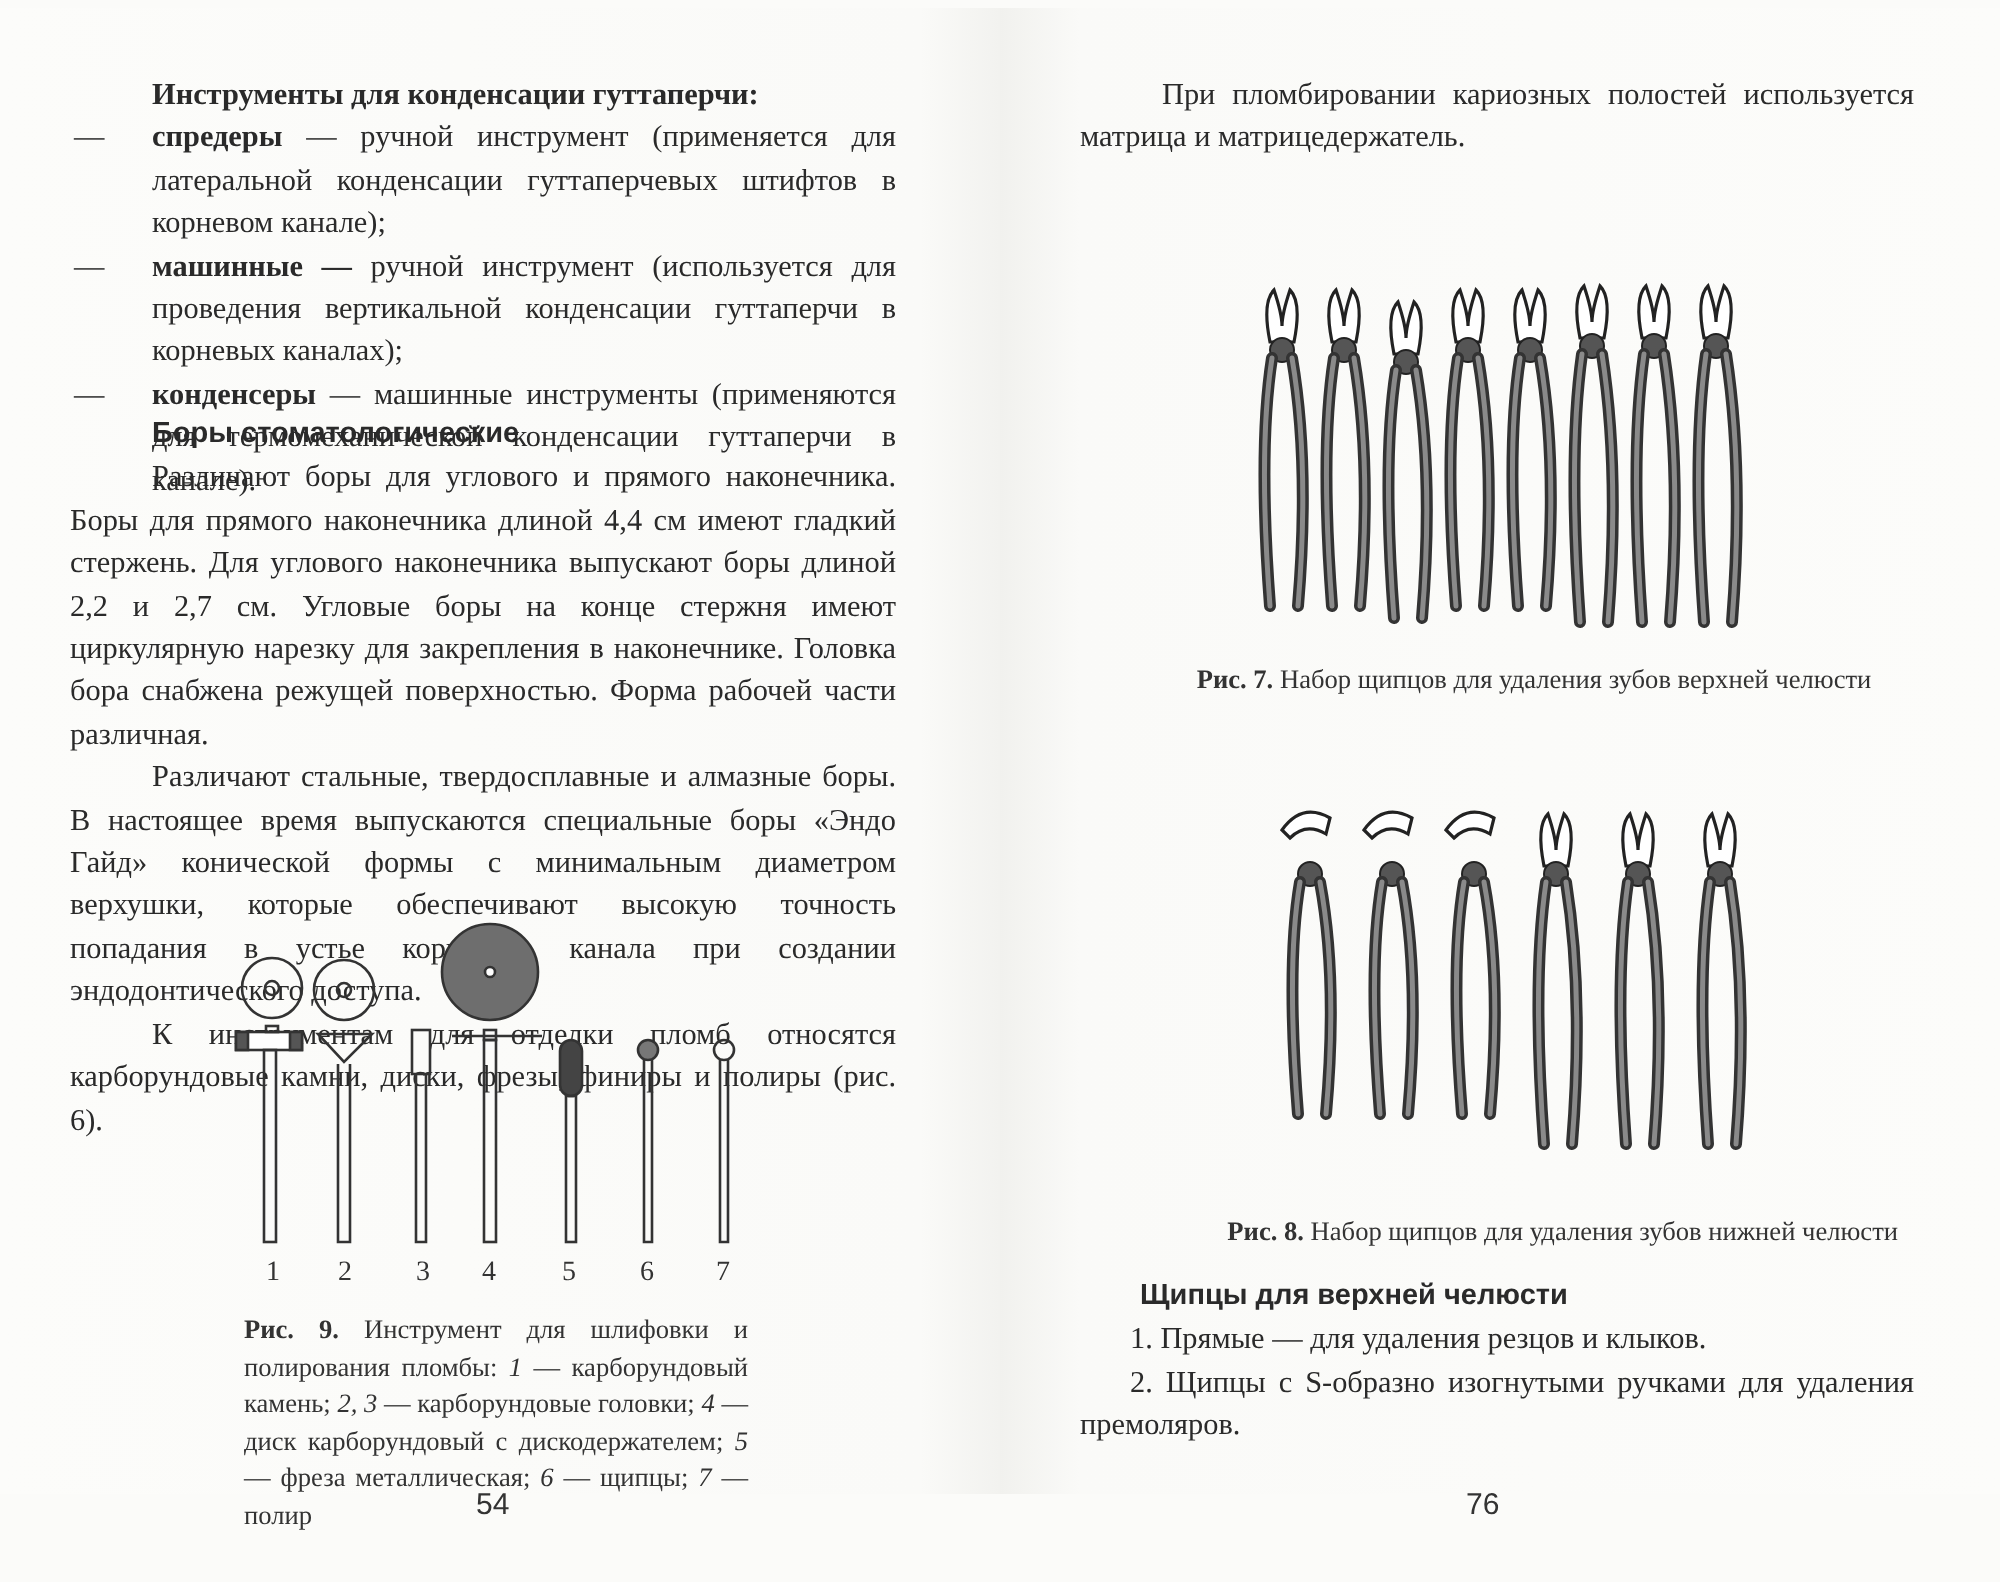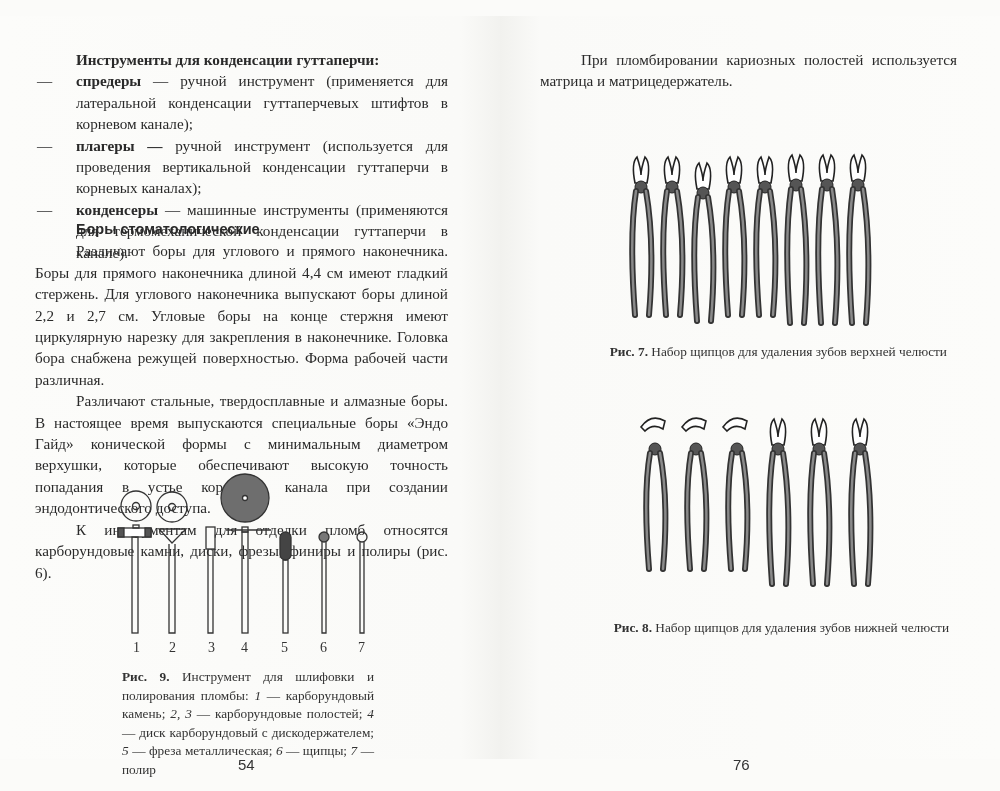--- a/index.html
+++ b/index.html
@@ -1,20 +1,20 @@
 <!DOCTYPE html>
 <html><head>
   <meta charset="utf-8">
   <style>
     html, body { margin:0; padding:0; }
     body {
       width:1000px; height:791px; background:#fbfbf9; position:relative; overflow:hidden;
       font-family:"Liberation Serif", serif; color:#2a2a2a;
     }
-    .page { position:absolute; top:16px; height:743px; }
+    .page { position:absolute; top:4px; height:743px; }
     .page-left { left:0; width:500px; background:linear-gradient(to right,#fcfcfa 0%,#fafaf8 92%,#f2f2ef 100%); }
     .page-right { left:500px; width:500px; background:linear-gradient(to left,#fcfcfa 0%,#fafaf8 92%,#f1f1ee 100%); }
     .txt { position:absolute; font-size:15.2px; line-height:21.4px; text-align:justify; }
     .ind { text-indent:41px; }
     .b { font-weight:bold; }
     .h-serif { font-weight:bold; font-size:15.2px; }
     .h-sans { font-family:"Liberation Sans", sans-serif; font-weight:bold; font-size:14.5px; }
     .dash-item { position:relative; padding-left:41px; }
     .dash-item .dash { position:absolute; left:2px; top:0; }
     .caption { position:absolute; font-size:13.3px; line-height:18.6px; text-align:justify; color:#333; }
@@ -27,21 +27,21 @@
 <body>
 
 <div class="page page-left">
 
   <div class="txt" style="left:35px; top:33px; width:413px;">
     <div class="h-serif" style="padding-left:41px;">Инструменты для конденсации гуттаперчи:</div>
     <div class="dash-item">
       <span class="dash">—</span><span class="b">спредеры</span><span> — ручной инструмент (применяется для латеральной конденсации гуттаперчевых штифтов в корневом канале);</span>
     </div>
     <div class="dash-item">
-      <span class="dash">—</span><span class="b">плагеры —</span><span> ручной инструмент (используется для проведения вертикальной конденсации гуттаперчи в корневых каналах);</span>
+      <span class="dash">—</span><span class="b">машинные —</span><span> ручной инструмент (используется для проведения вертикальной конденсации гуттаперчи в корневых каналах);</span>
     </div>
     <div class="dash-item">
       <span class="dash">—</span><span class="b">конденсеры</span><span> — машинные инструменты (применяются для термомеханической конденсации гуттаперчи в канале).</span>
     </div>
   </div>
 
   <div class="txt" style="left:35px; top:203px; width:413px;">
     <div class="h-sans" style="padding-left:41px; margin-bottom:0;">Боры стоматологические</div>
     <div class="ind">Различают боры для углового и прямого наконечника. Боры для прямого наконечника длиной 4,4 см имеют гладкий стержень. Для углового наконечника выпускают боры длиной 2,2 и 2,7 см. Угловые боры на конце стержня имеют циркулярную нарезку для закрепления в наконечнике. Головка бора снабжена режущей поверхностью. Форма рабочей части различная.</div>
     <div class="ind">Различают стальные, твердосплавные и алмазные боры. В настоящее время выпускаются специальные боры «Эндо Гайд» конической формы с минимальным диаметром верхушки, которые обеспечивают высокую точность попадания в устье корневого канала при создании эндодонтического доступа.</div>
@@ -99,21 +99,21 @@
     <text class="fignum" x="33" y="186">1</text>
     <text class="fignum" x="69" y="186">2</text>
     <text class="fignum" x="108" y="186">3</text>
     <text class="fignum" x="141" y="186">4</text>
     <text class="fignum" x="181" y="186">5</text>
     <text class="fignum" x="220" y="186">6</text>
     <text class="fignum" x="258" y="186">7</text>
   </svg>
 
   <div class="caption" style="left:122px; top:652px; width:252px;">
-    <span class="b">Рис. 9.</span><span id="fig6-parts"><span> Инструмент для шлифовки и полирования пломбы: </span><i>1</i><span> — карборундовый камень; </span><i>2, 3</i><span> — карборундовые полостей; </span><i>4</i><span> — диск карборундовый с дискодержателем; </span><i>5</i><span> — фреза металлическая; </span><i>6</i><span> — щипцы; </span><i>7</i><span> — полир</span></span>
+    <span class="b">Рис. 9.</span><span id="fig6-parts"><span> Инструмент для шлифовки и полирования пломбы: </span><i>1</i><span> — карборундовый камень; </span><i>2, 3</i><span> — карборундовые головки; </span><i>4</i><span> — диск карборундовый с дискодержателем; </span><i>5</i><span> — фреза металлическая; </span><i>6</i><span> — щипцы; </span><i>7</i><span> — полир</span></span>
   </div>
 
   <div class="pnum" style="left:238px; top:740px;">54</div>
 </div>
 
 <div class="page page-right">
   <div class="txt" style="left:40px; top:33px; width:417px;">
     <div class="ind">При пломбировании кариозных полостей используется матрица и матрицедержатель.</div>
   </div>
 
@@ -177,21 +177,21 @@
       <g>
         <path d="M227 32 Q223 12 229 6 Q233 18 233 24 Q233 18 237 6 Q243 12 239 32 Z" fill="#fff" stroke="#222" stroke-width="1.6"></path>
         <circle cx="233" cy="36" r="6" fill="#555" stroke="#222"></circle>
         <path d="M228 40 Q221 90 227 174" fill="none" stroke="#333" stroke-width="6" stroke-linecap="round"></path>
         <path d="M228 40 Q221 90 227 174" fill="none" stroke="#8a8a8a" stroke-width="2.5" stroke-linecap="round"></path>
         <path d="M238 40 Q247 98.4 241 174" fill="none" stroke="#333" stroke-width="6" stroke-linecap="round"></path>
         <path d="M238 40 Q247 98.4 241 174" fill="none" stroke="#8a8a8a" stroke-width="2.5" stroke-linecap="round"></path>
       </g>
     </svg>
 
-  <div class="caption" style="left:87px; top:327px; width:360px; text-align:right;">
+  <div class="caption" style="left:87px; top:327px; width:360px; text-align:center;">
     <span class="b">Рис. 7.</span><span> Набор щипцов для удаления зубов верхней челюсти</span>
   </div>
 
   <svg id="fig8" style="left:135px; top:393px;" width="240" height="180" viewBox="0 0 240 180">
       <g>
         <path d="M6 18 Q16 4 30 12 L28 20 Q18 14 10 22 Z" fill="#fff" stroke="#222" stroke-width="1.6"></path>
         <circle cx="20" cy="40" r="6" fill="#555" stroke="#222"></circle>
         <path d="M15 44 Q8 85 14 160" fill="none" stroke="#333" stroke-width="6" stroke-linecap="round"></path>
         <path d="M15 44 Q8 85 14 160" fill="none" stroke="#8a8a8a" stroke-width="2.5" stroke-linecap="round"></path>
         <path d="M25 44 Q34 92.5 28 160" fill="none" stroke="#333" stroke-width="6" stroke-linecap="round"></path>
@@ -236,15 +236,20 @@
         <path d="M220 44 Q213 92.5 219 175" fill="none" stroke="#8a8a8a" stroke-width="2.5" stroke-linecap="round"></path>
         <path d="M230 44 Q239 100.75000000000001 233 175" fill="none" stroke="#333" stroke-width="6" stroke-linecap="round"></path>
         <path d="M230 44 Q239 100.75000000000001 233 175" fill="none" stroke="#8a8a8a" stroke-width="2.5" stroke-linecap="round"></path>
       </g>
     </svg>
 
   <div class="caption" style="left:89px; top:603px; width:360px; text-align:right;">
     <span class="b">Рис. 8.</span><span> Набор щипцов для удаления зубов нижней челюсти</span>
   </div>
 
+  <div class="txt" style="left:40px; top:634px; width:417px;">
+    <div class="h-sans" style="padding-left:30px;">Щипцы для верхней челюсти</div>
+    <div class="ind" style="text-indent:25px;">1. Прямые — для удаления резцов и клыков.</div>
+    <div class="ind" style="text-indent:25px;">2. Щипцы с S-образно изогнутыми ручками для удаления премоляров.</div>
+  </div>
 
   <div class="pnum" style="left:233px; top:740px;">76</div>
 </div>
 
 </body></html>

